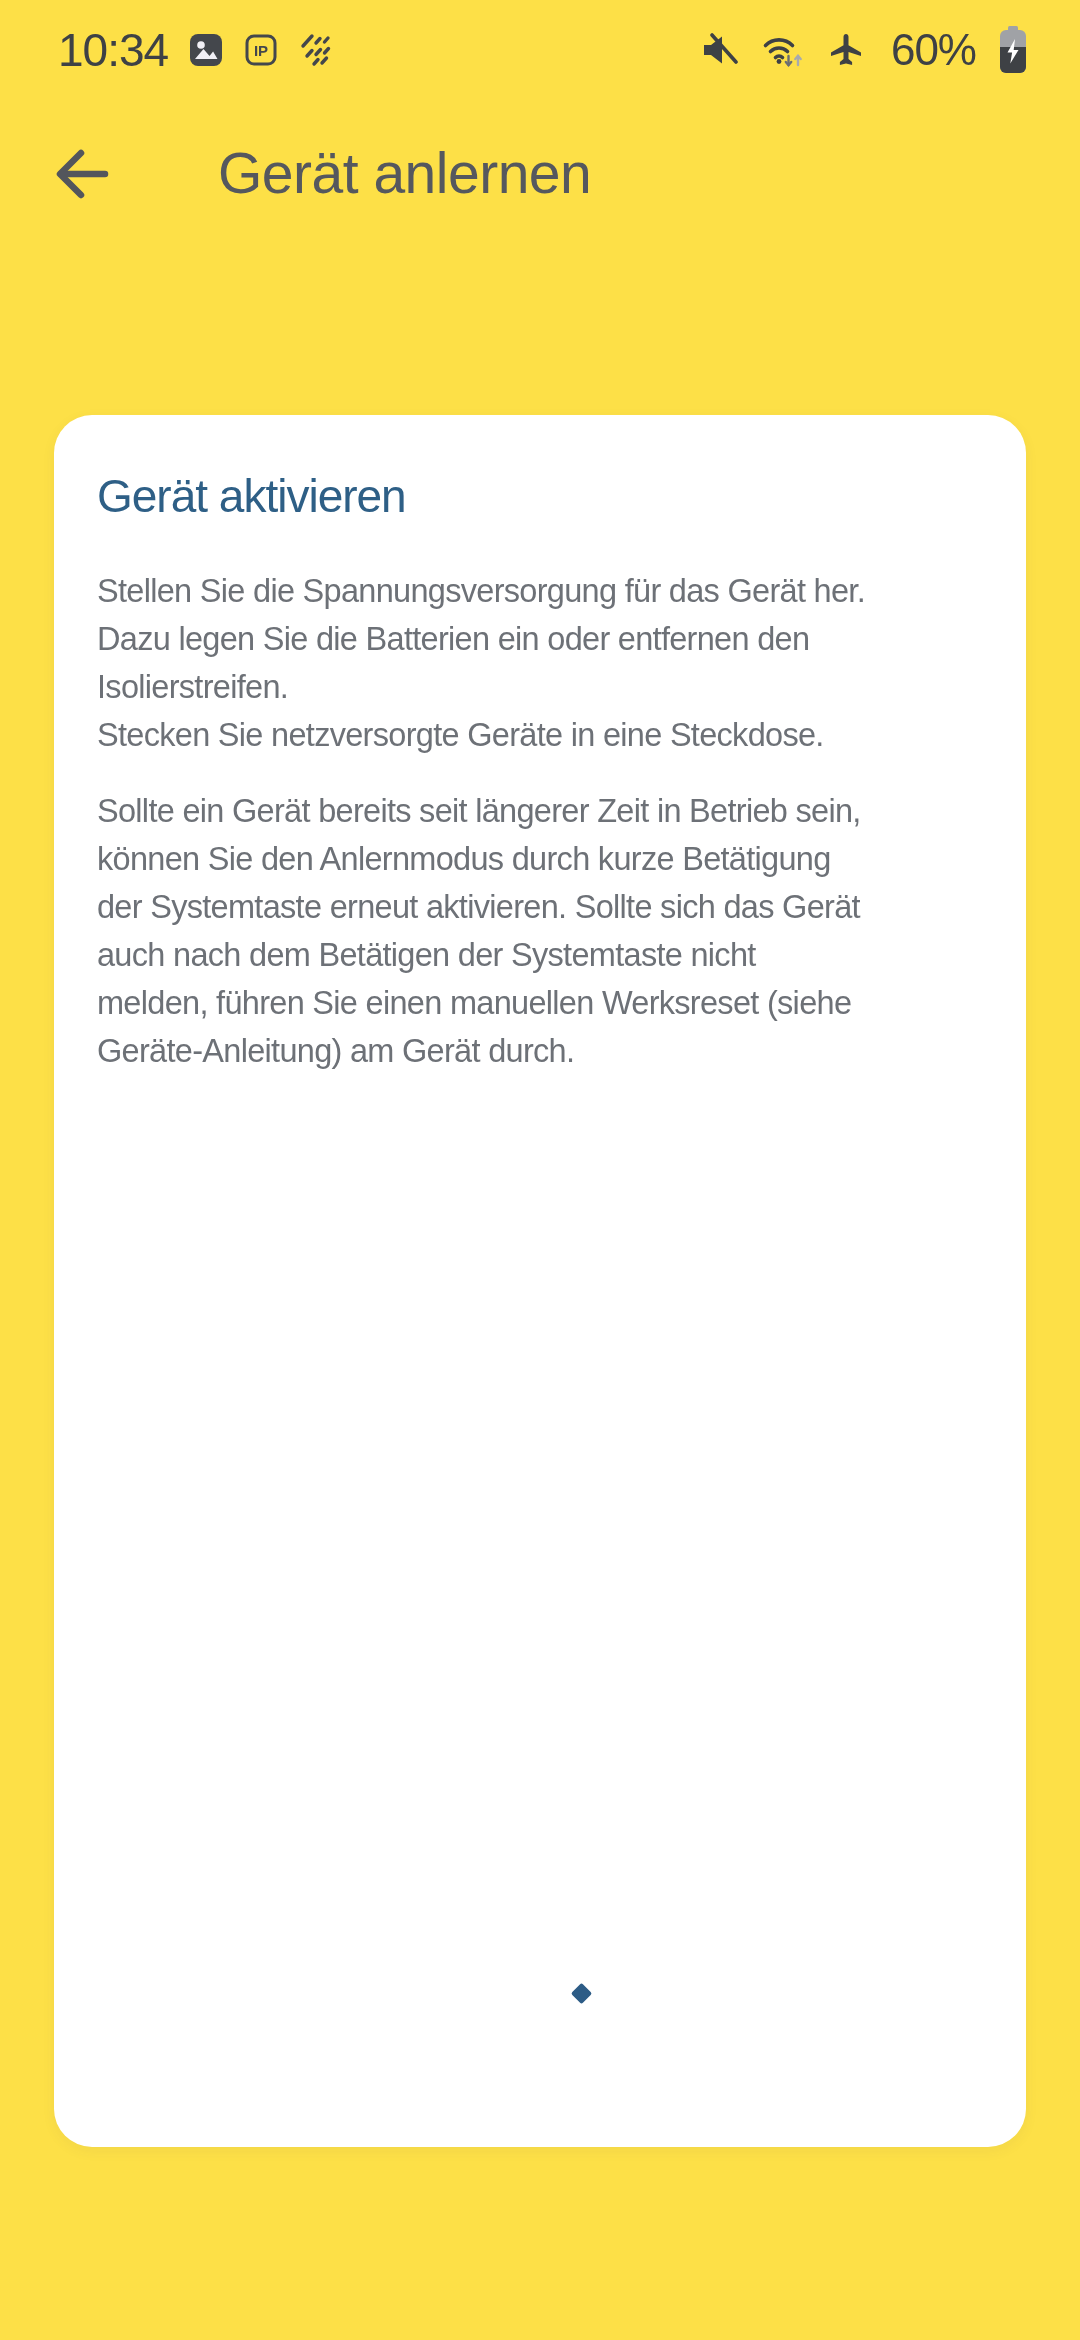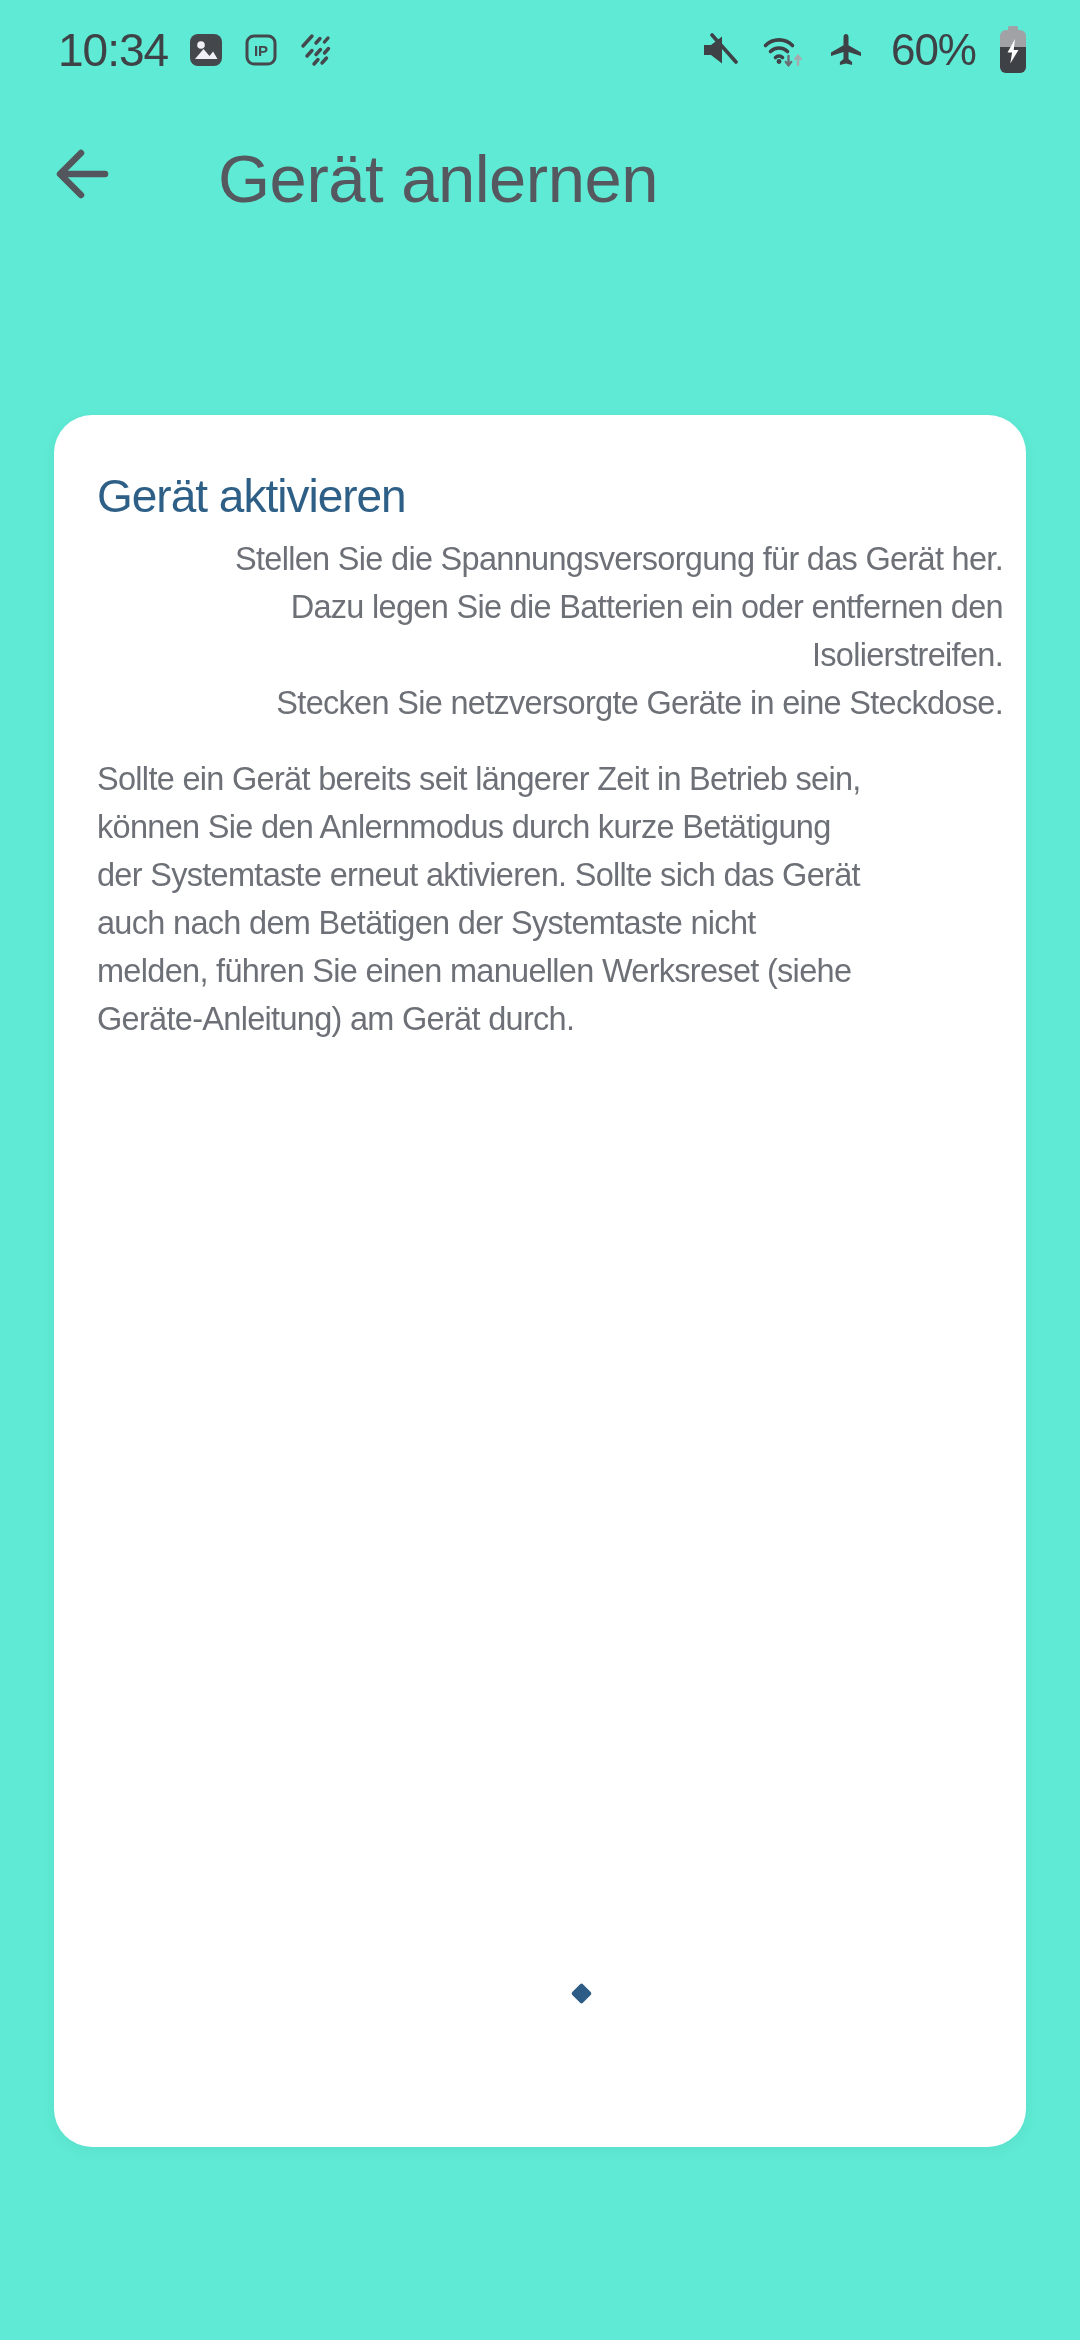--- a/index.html
+++ b/index.html
@@ -1,19 +1,19 @@
 <!DOCTYPE html>
 <html><head>
 <meta charset="utf-8">
 <style>
   html,body { margin:0; padding:0; }
   body { font-family:"Liberation Sans", sans-serif; }
   .screen {
     position:relative; width:1080px; height:2340px;
-    background:#5eead4; overflow:hidden;text-decoration:underline;
+    background:#fde047; overflow:hidden;text-decoration:underline;
   }
 
   
   .status-bar {
     position:absolute; top:0; left:0; right:0; height:100px;
     display:flex; align-items:center; justify-content:space-between;
     padding:0 52px 0 58px; box-sizing:border-box;
   }
   .sb-left { display:flex; align-items:center; gap:20px; }
   .sb-right { display:flex; align-items:center; gap:22px; }
@@ -23,41 +23,41 @@
 
   
   .header { position:absolute; top:138px; left:0; right:0; height:72px; }
   .back-button {
     position:absolute; left:44px; top:0; width:76px; height:72px;
     display:flex; align-items:center; justify-content:center;
     background:none; border:none; cursor:pointer; padding:0;
   }
   .header-title {
     position:absolute; left:218px; top:2px;
-    font-size:67px; font-weight:300; color:#55585e; letter-spacing:-0.5px;
+    font-size:57px; font-weight:300; color:#55585e; letter-spacing:-0.5px;
   }
 
   
   .card {
     position:absolute; left:54px; top:415px; width:972px; height:1732px;
     background:#ffffff; border-radius:38px;
     box-shadow:0 4px 14px rgba(60,60,90,0.06);
     box-sizing:border-box; padding:40px 40px 0 43px;
   }
   .card-title {
     font-size:46px; font-weight:300; color:#2e5f86;
     letter-spacing:-1px; margin:14px 0 0 0;
   }
   .card-paragraph {
     width:906px;
     font-size:32.5px; font-weight:300; line-height:48px;
     letter-spacing:-0.7px; color:#6d7177;
     white-space:pre-line; margin:0;
   }
-  .card-paragraph.first { margin-top:12px;text-align:right; }
+  .card-paragraph.first { margin-top:44px; }
   .card-paragraph.second { margin-top:28px; }
 
   .loading-diamond {
     position:absolute; left:574px; top:1986px;
     width:15px; height:15px; background:#2d5c86;
     border-radius:2px; transform:rotate(45deg);
   }
 
   
   .nav-bar { position:absolute; left:0; right:0; bottom:0; height:150px; }

